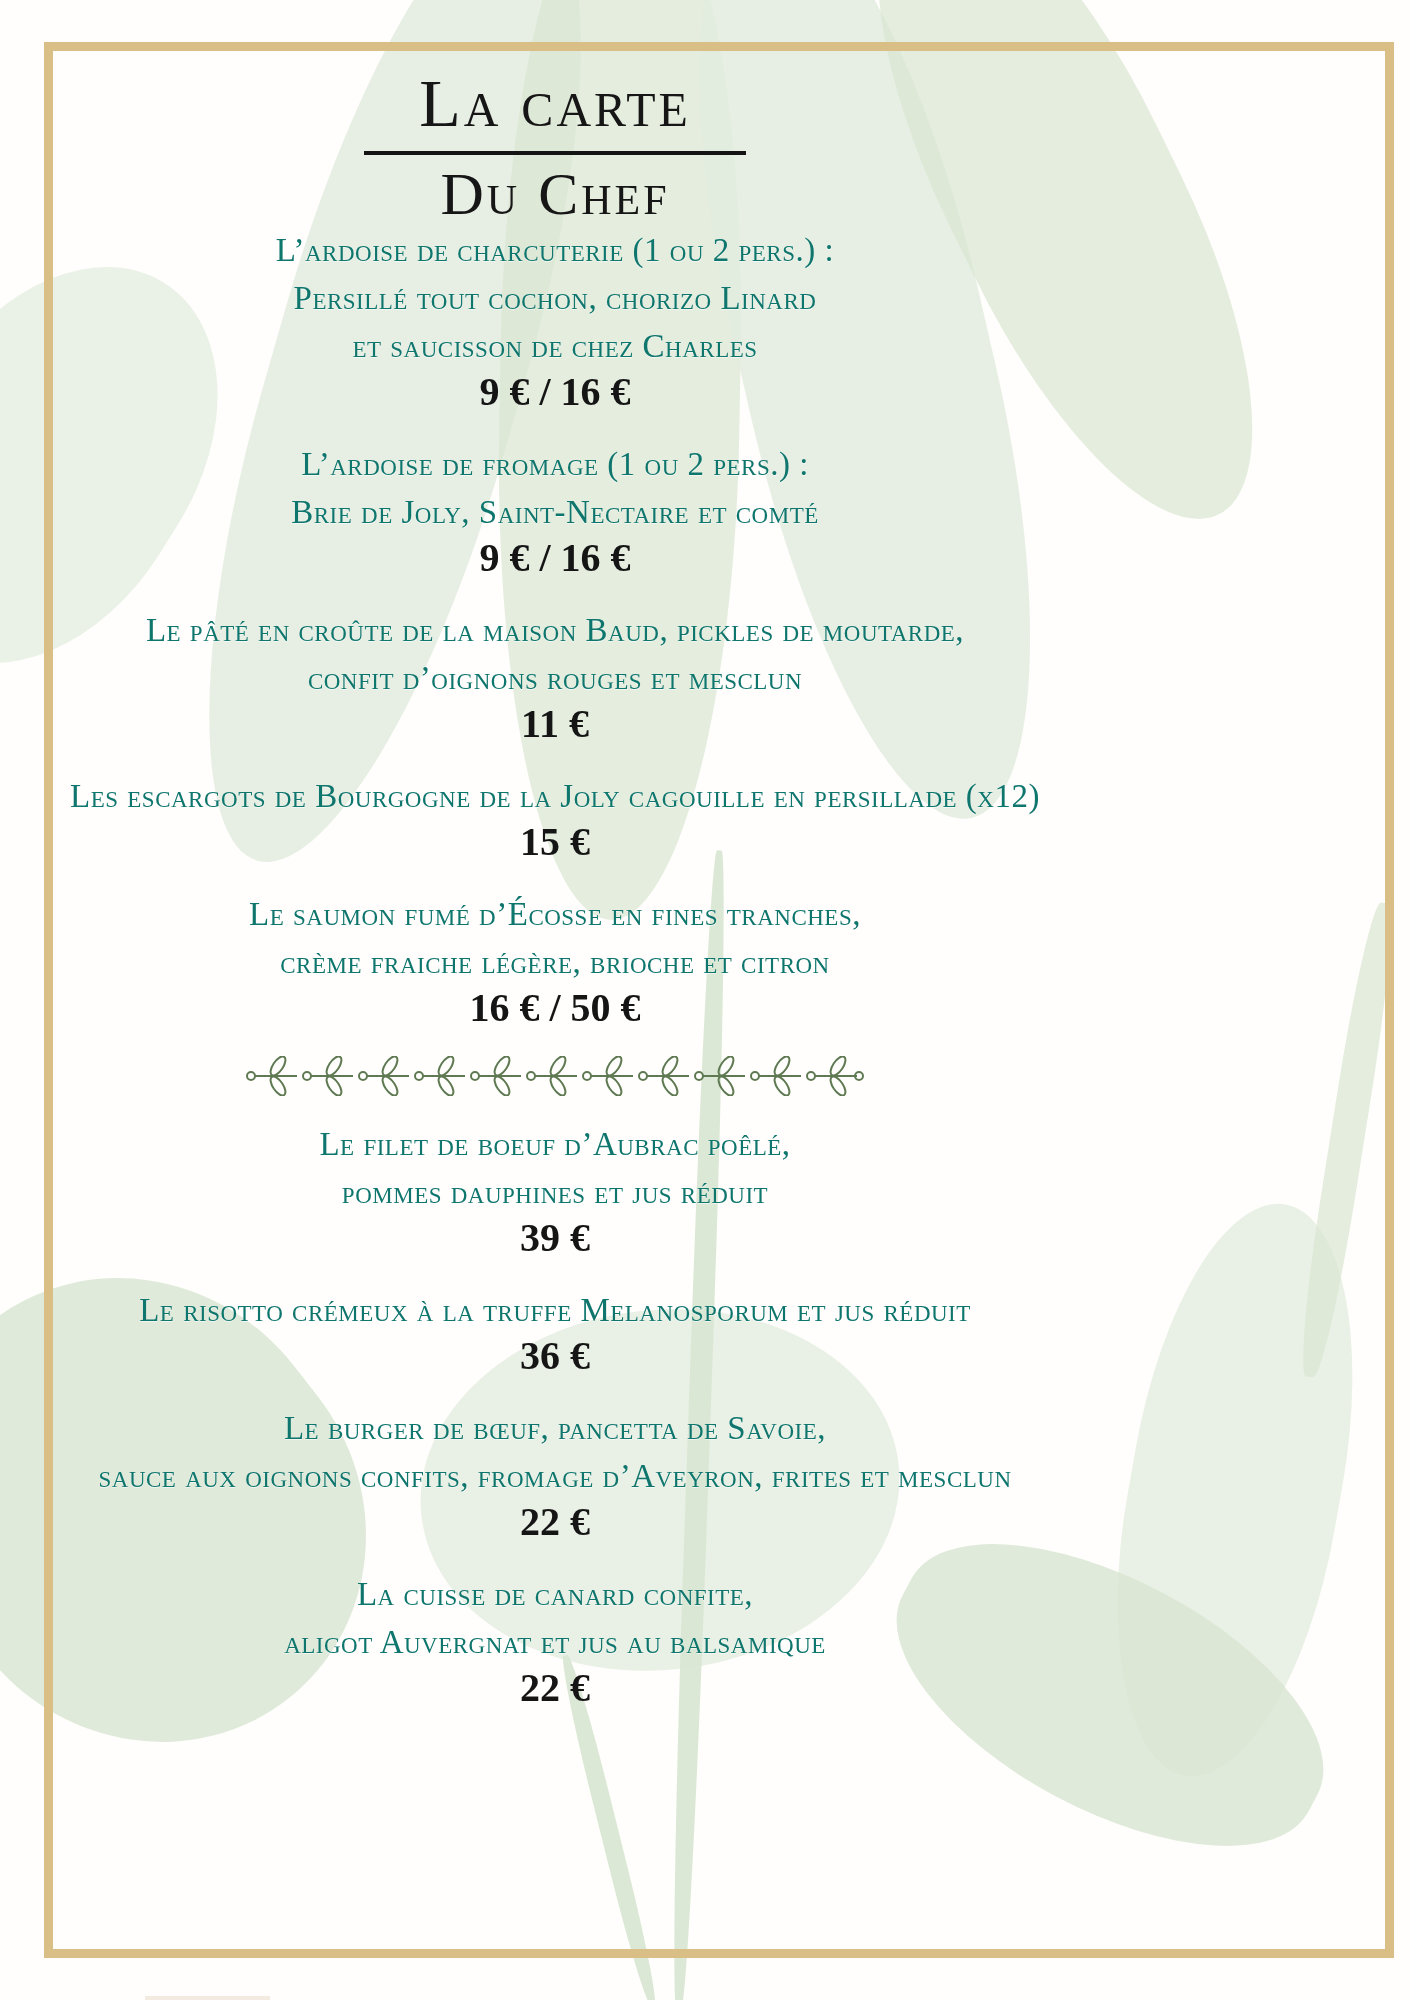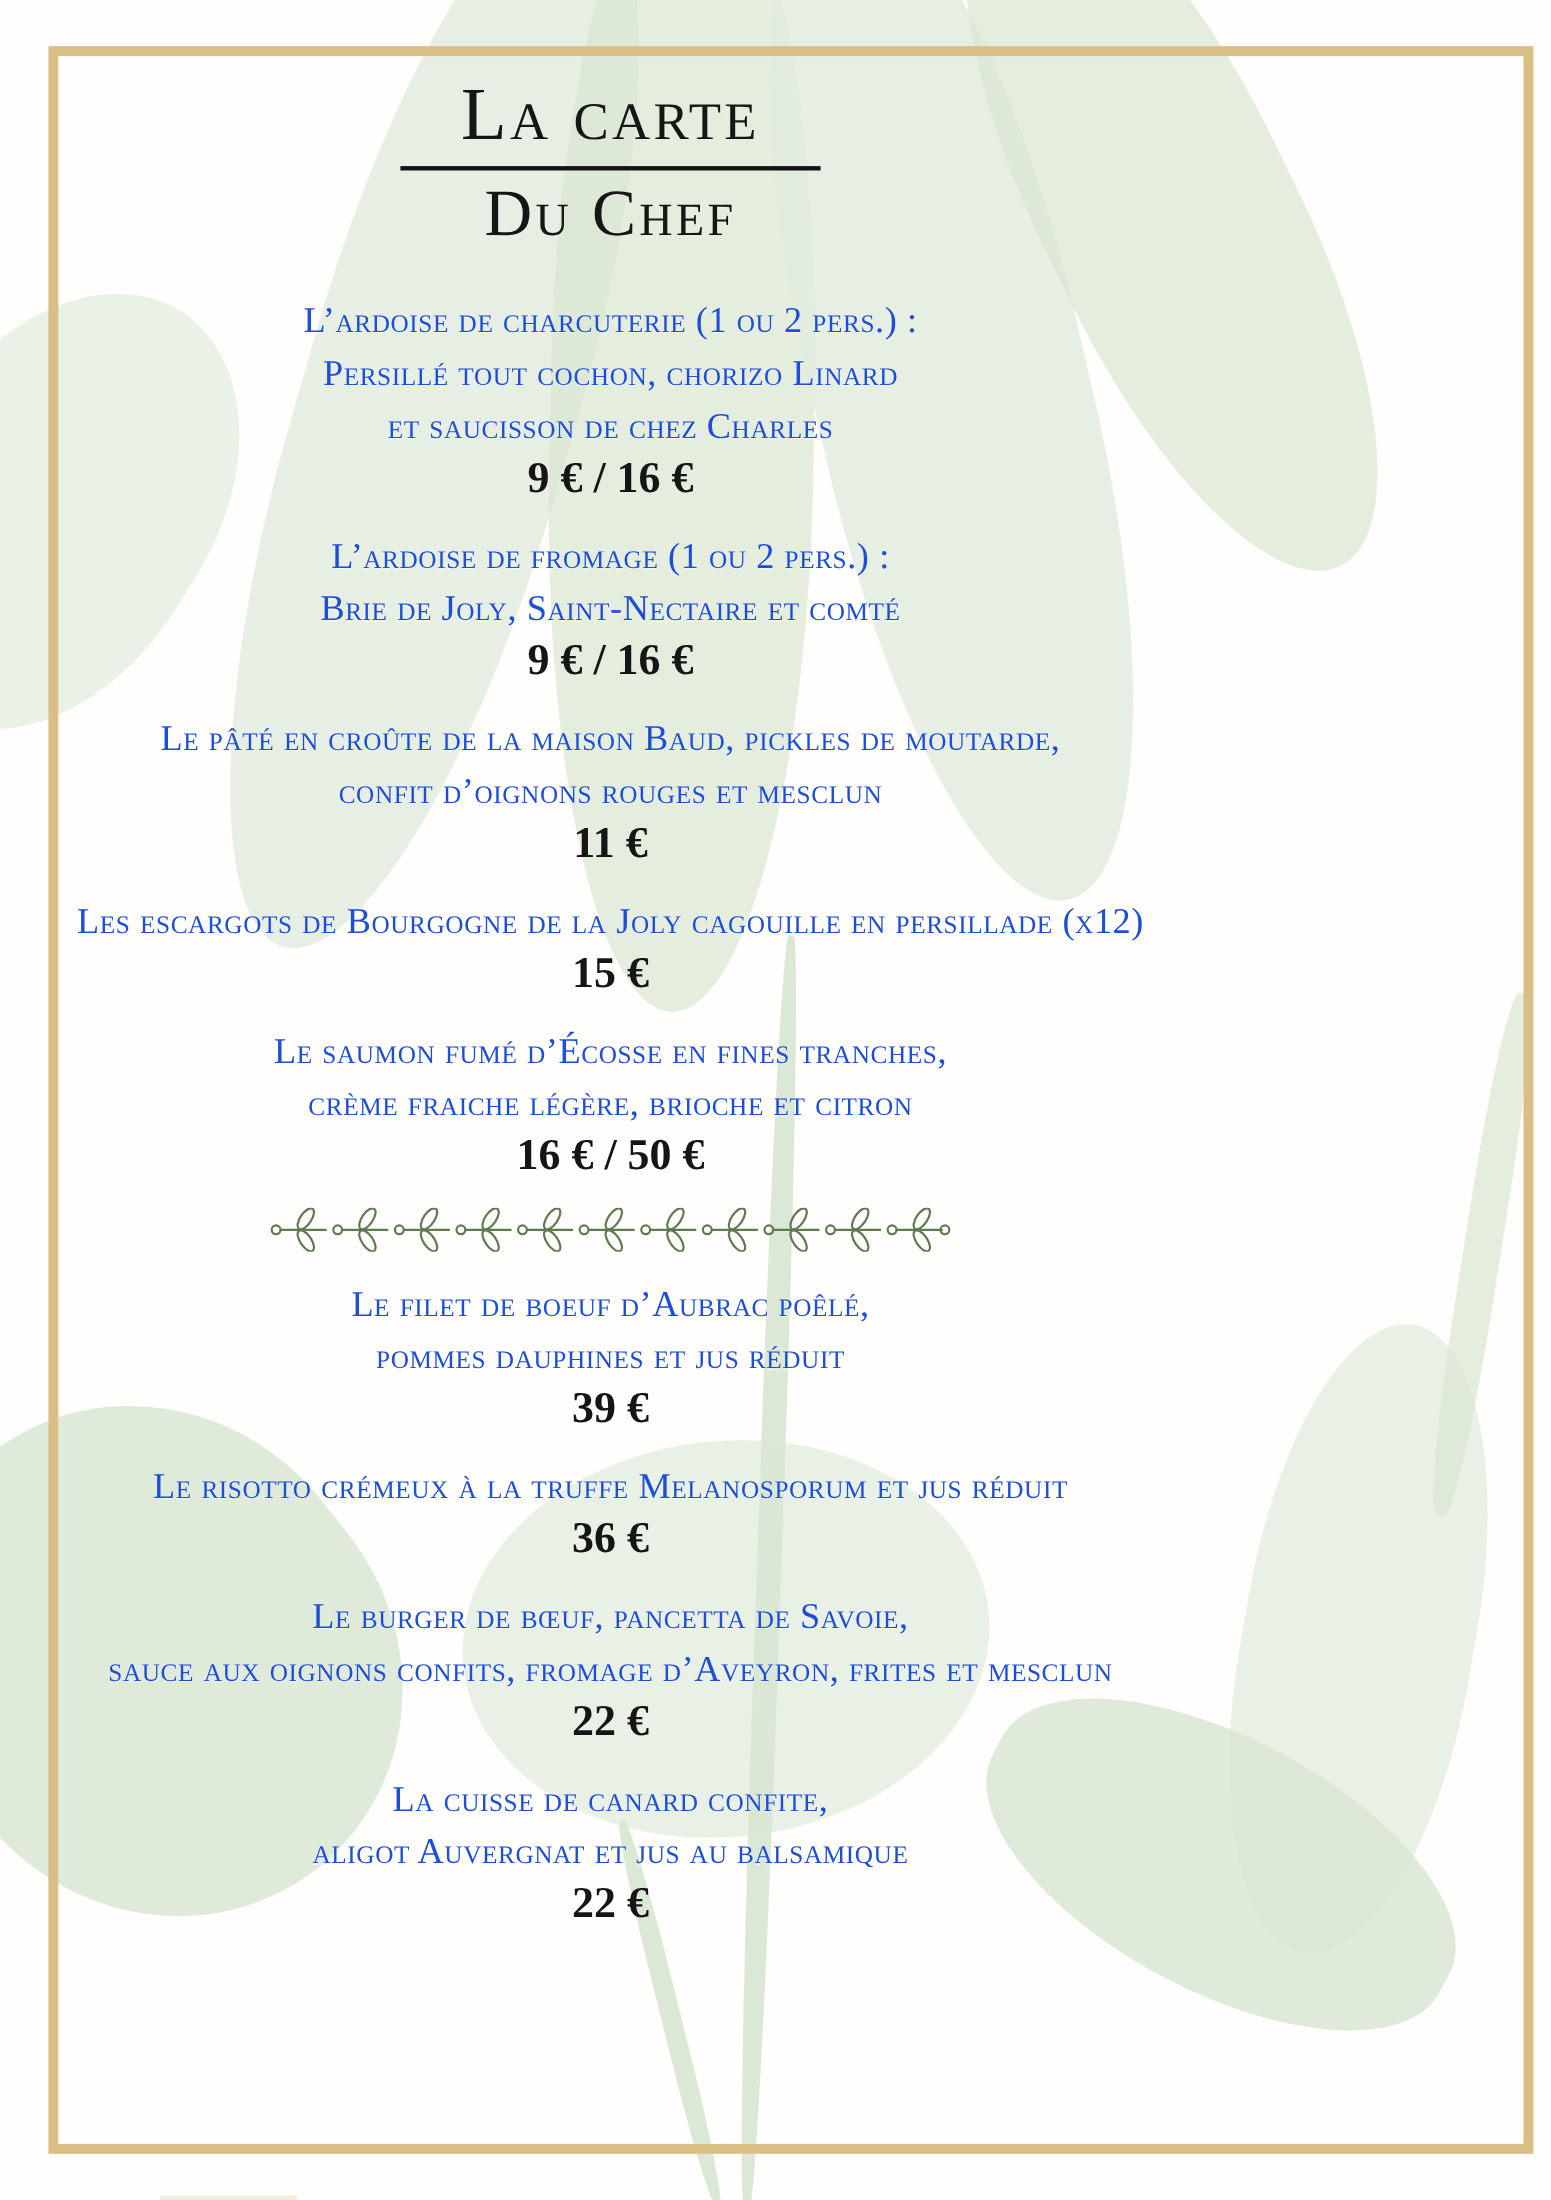--- a/index.html
+++ b/index.html
@@ -45,27 +45,26 @@
   h1,h2,p{margin:0;}
   .title1{
     margin-top:66px;
     font-size:68px;line-height:1.1;font-weight:normal;
     font-variant:small-caps;letter-spacing:3px;color:#161616;
   }
   .rule{width:382px;height:4px;background:#141414;margin:10px auto 8px;}
   .title2{
     font-size:60px;line-height:1.05;font-weight:normal;
     font-variant:small-caps;letter-spacing:3px;color:#161616;
-    margin-bottom:42px;
   }
   .item{margin-bottom:26px;}
   .line{
     font-size:33px;line-height:48px;
     font-variant:small-caps;letter-spacing:.5px;
-    color:#1d4ed8;
+    color:#0f766e;
     text-shadow:0 1px 0 rgba(255,255,255,.55);
   }
   .price{
     font-size:40px;line-height:44px;font-weight:bold;color:#151515;
   }
   .divider{margin:12px auto 24px;height:40px;}
   .divider svg .stroke{stroke:var(--ornament-green,#5f7a52);fill:none;stroke-width:2;}
   .bottom-artifact{
     position:absolute;left:145px;top:1996px;width:125px;height:4px;
     background:#f3ebdf;z-index:1;

